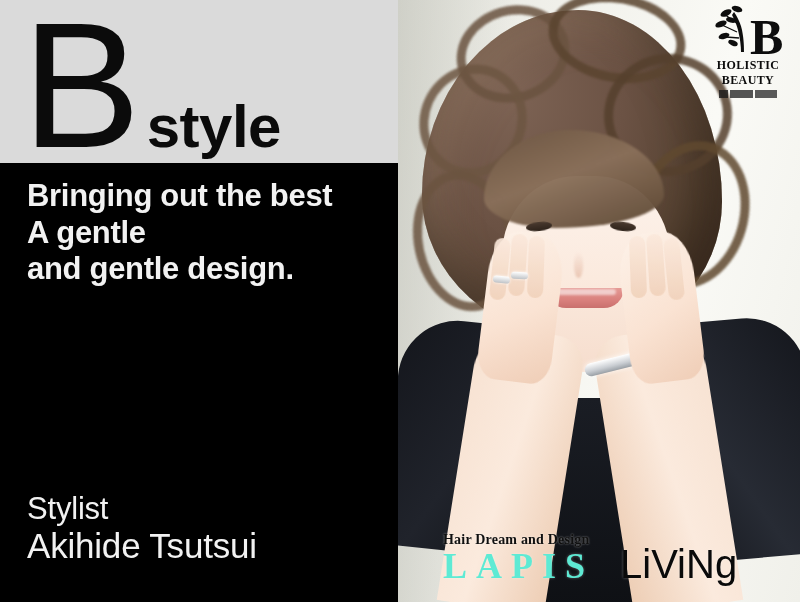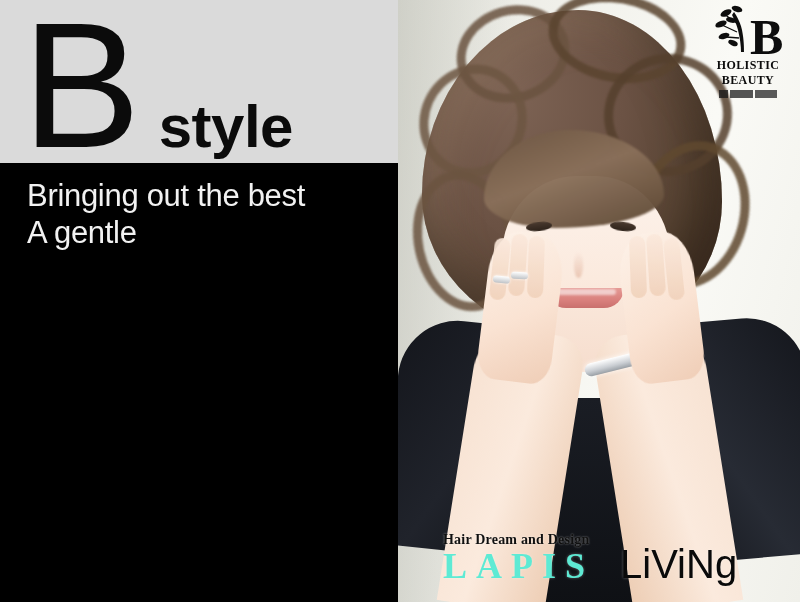--- a/index.html
+++ b/index.html
@@ -19,27 +19,27 @@
     position:absolute;left:22px;bottom:2px;
     display:flex;align-items:baseline;
   }
   #brand-b{
     font-family:"Liberation Sans",sans-serif;
     font-size:178px;line-height:0.78;font-weight:400;color:#0b0b0b;
     letter-spacing:-2px;
   }
   #brand-style{
     font-family:"Liberation Sans",sans-serif;
-    font-size:60px;font-weight:600;color:#0b0b0b;margin-left:20px;
+    font-size:60px;font-weight:600;color:#0b0b0b;margin-left:8px;
     letter-spacing:-0.5px;
   }
 
   #tagline{
     position:absolute;left:27px;top:178px;width:360px;
-    color:#f2f2f2;font-size:31px;line-height:1.18;font-weight:400;
+    color:#f2f2f2;font-size:31px;line-height:1.18;font-weight:700;
     letter-spacing:-0.3px;
   }
   #tagline .tline{display:block;white-space:nowrap;}
 
   #stylist-block{
     position:absolute;left:27px;bottom:36px;width:360px;
     color:#f2f2f2;font-weight:300;letter-spacing:-0.2px;
   }
   #stylist-role{display:block;font-size:31px;line-height:1.14;}
   #stylist-name{display:block;font-size:35px;line-height:1.14;}
@@ -182,22 +182,27 @@
     <div id="header-band">
       <div id="brand-lockup">
         <span id="brand-b">B</span>
         <span id="brand-style">style</span>
       </div>
     </div>
 
     <div id="tagline">
       <span class="tline">Bringing out the best</span>
       <span class="tline">A gentle</span>
-    </div>
-
+      <span class="tline">and gentle design.</span>
+    </div>
+
+    <div id="stylist-block">
+      <span id="stylist-role">Stylist</span>
+      <span id="stylist-name">Akihide Tsutsui</span>
+    </div>
   </div>
 
   <div id="photo">
     <div id="wall"></div>
     <div id="wall-shade"></div>
 
     <div id="hair"></div>
     <div class="curl" id="curl1"></div>
     <div class="curl" id="curl2"></div>
     <div class="curl" id="curl3"></div>

